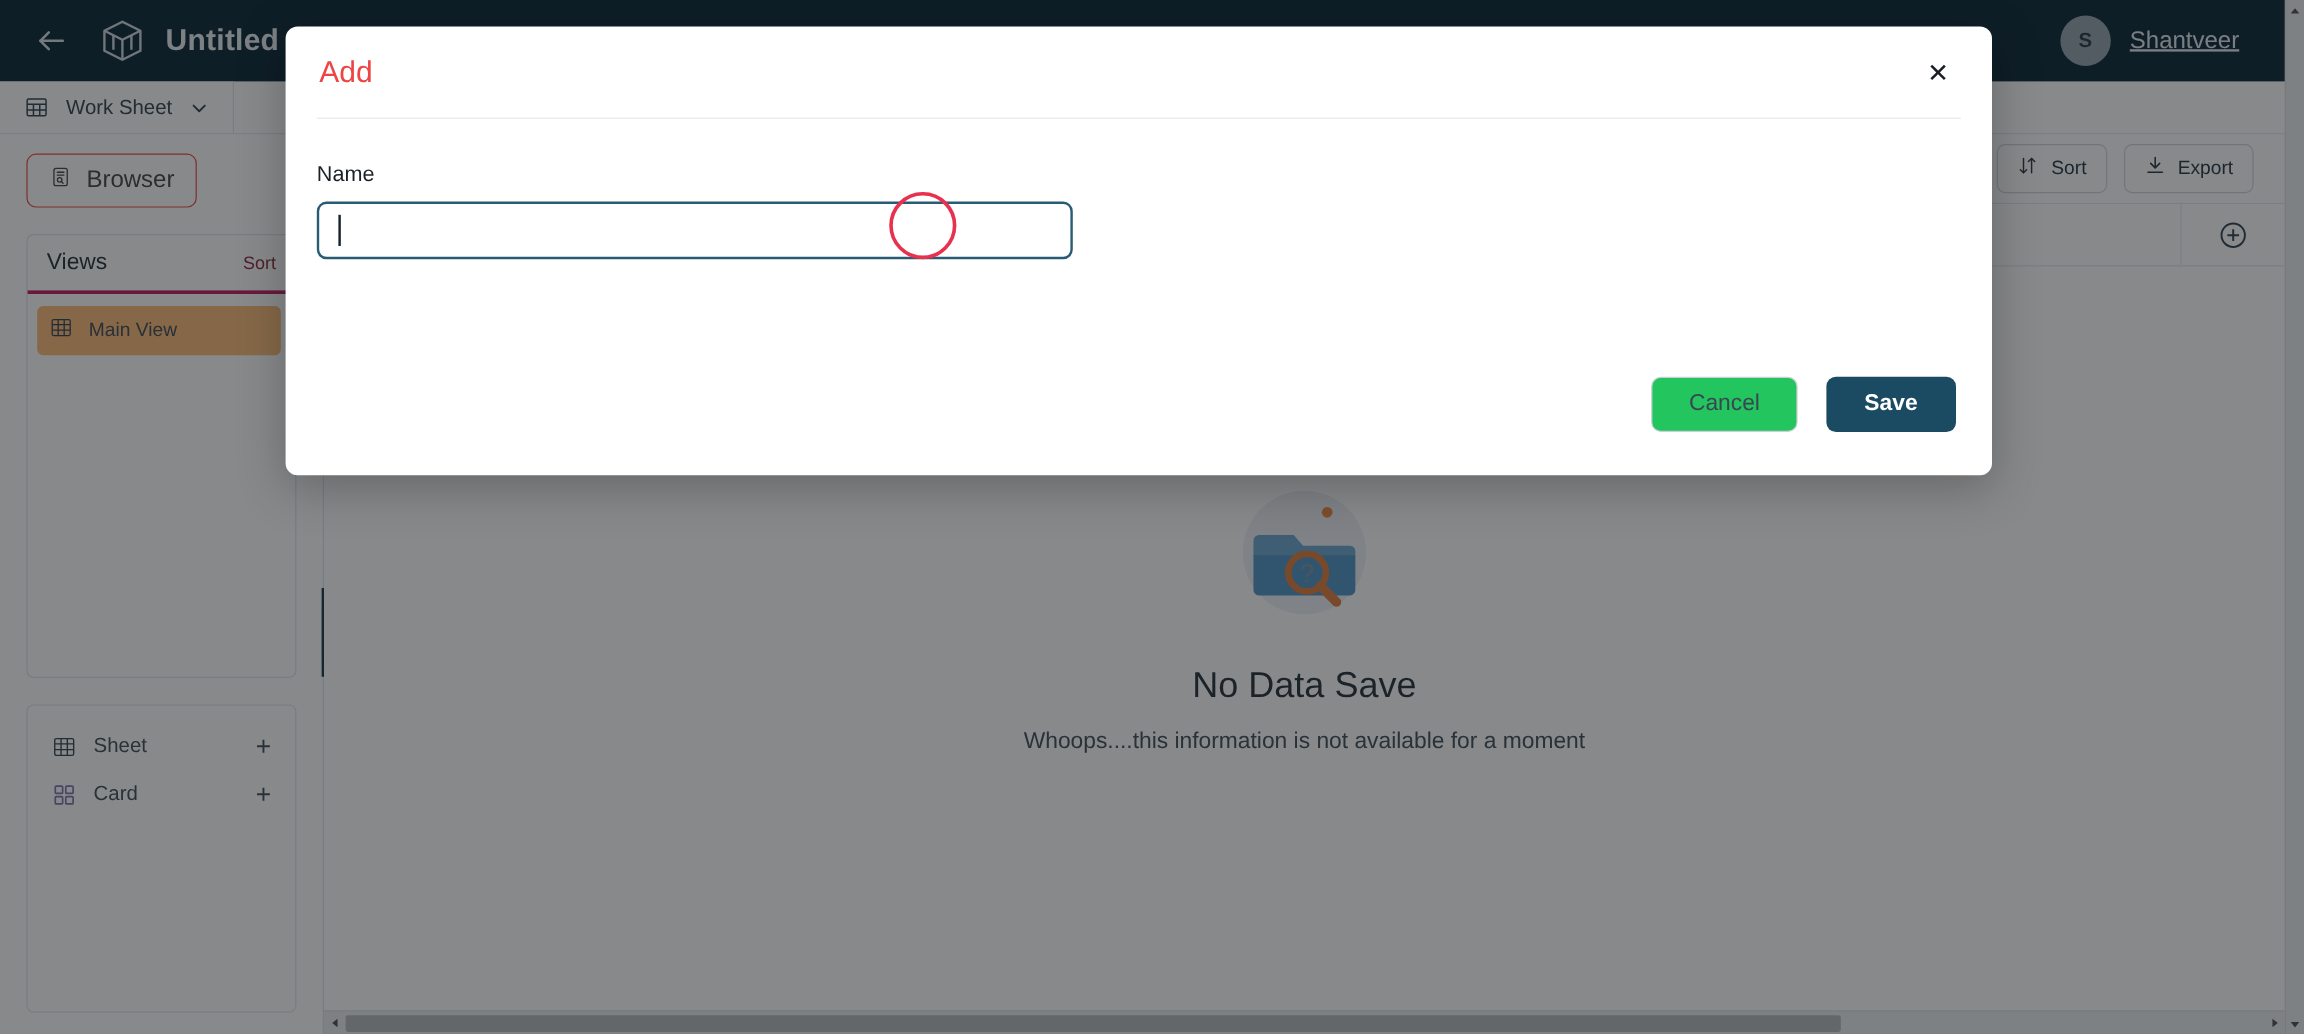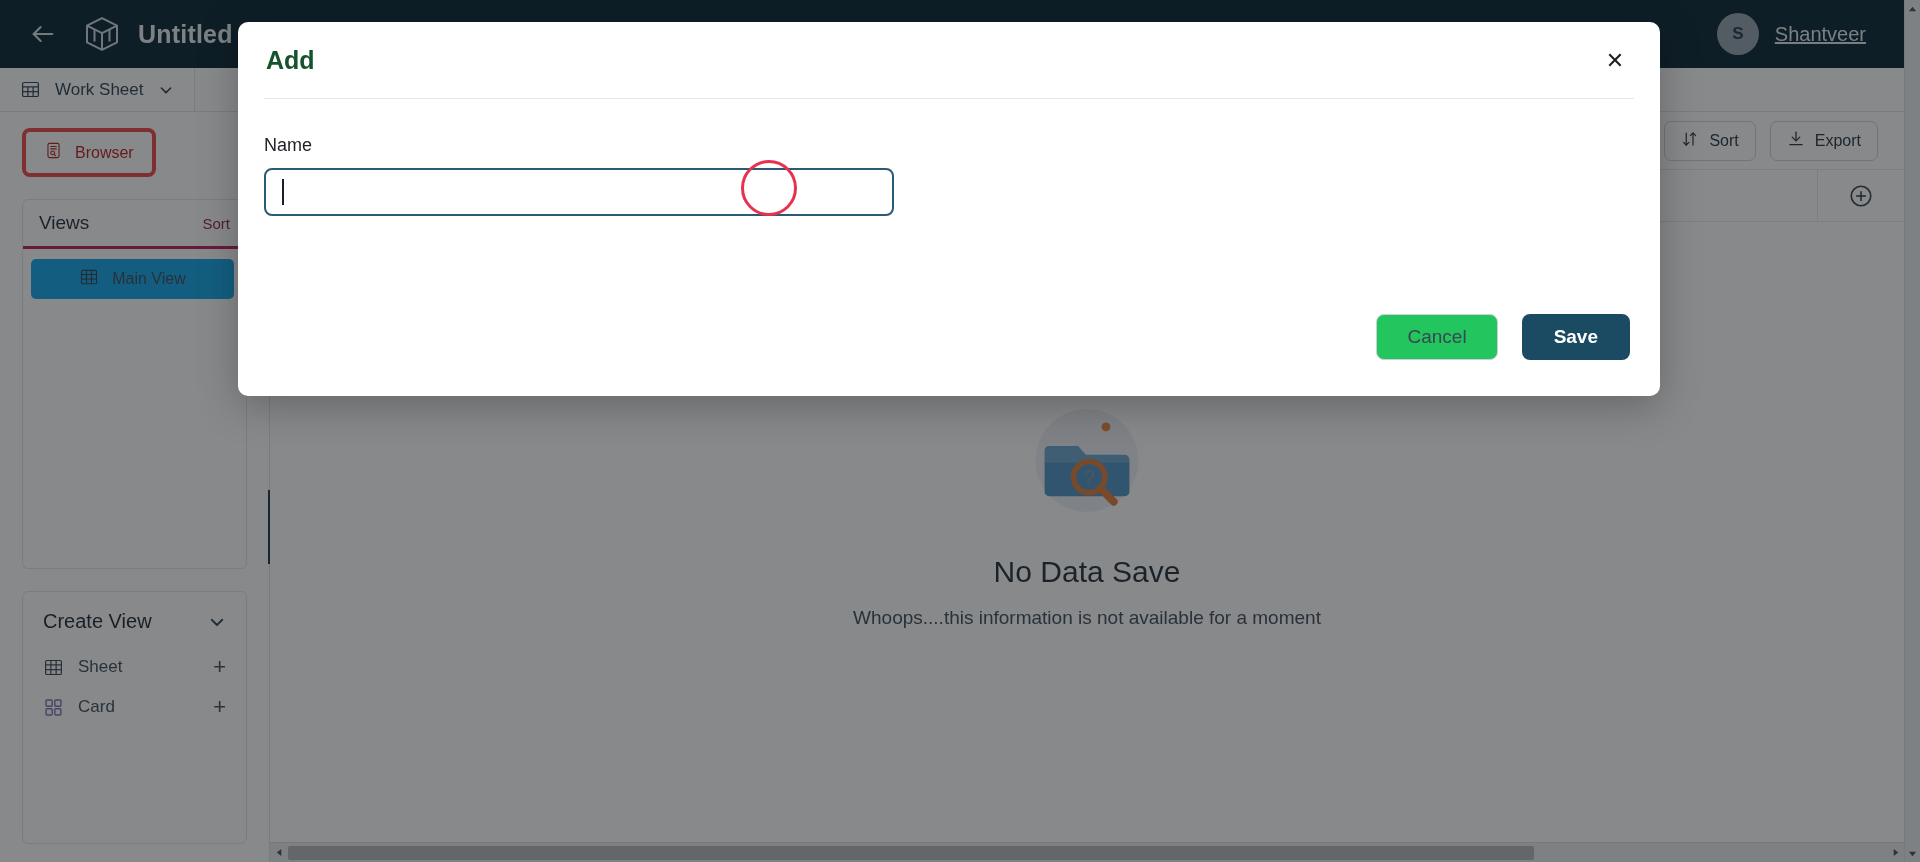--- a/index.html
+++ b/index.html
@@ -52,38 +52,38 @@
   .ws-tab .t-chev { width: 16px; height: 16px; color: #2c3e4b; }
 
   
   .sidebar {
     position: absolute; top: 112px; left: 0; width: 270px; bottom: 0;
     background: #ffffff; border-right: 1px solid #dfe3e8; padding: 16px 22px 18px 22px;
     display: flex; flex-direction: column;
   }
   .browser-btn {
     display: inline-flex; align-items: center; gap: 12px;
-    border: 4px solid #ef4444; border-radius: 8px; padding: 9px 18px;
-    font-size: 16px; color: #b91c1c; background: #fff; cursor: pointer; align-self: flex-start;
+    border: 1px solid #ef4444; border-radius: 8px; padding: 9px 18px;
+    font-size: 20px; color: #404040; background: #fff; cursor: pointer; align-self: flex-start;
   }
   .browser-btn svg { width: 19px; height: 19px; }
 
   .views-card {
     margin-top: 22px; border: 1px solid #e2e6ea; border-radius: 6px;
     background: #fff; height: 370px; display: flex; flex-direction: column;
   }
   .views-head {
     display: flex; align-items: center; justify-content: space-between;
     padding: 12px 16px; border-bottom: 3px solid #be185d;
   }
   .views-title { font-size: 19px; color: #1d2a33; font-weight: 500; }
   .views-sort { font-size: 15px; color: #8a2437; cursor: pointer; }
   .view-item {
     display: flex; align-items: center; gap: 13px; margin: 10px 12px 0 8px;
-    padding: 8px 10px; border-radius: 5px; background: #0ea5e9; cursor: pointer; justify-content: center;
+    padding: 8px 10px; border-radius: 5px; background: #fdba74; cursor: pointer;
   }
   .view-item svg { width: 20px; height: 20px; color: #2c3e4b; }
   .view-item span { font-size: 16px; color: #3a4751; }
 
   .create-card {
     margin-top: 22px; border: 1px solid #e2e6ea; border-radius: 6px; background: #fff;
     flex: 1; padding: 14px 0 0 0;
   }
   .create-head {
     display: flex; align-items: center; justify-content: space-between;
@@ -164,21 +164,21 @@
   
   .modal {
     position: absolute; left: 238px; top: 22px; width: 1422px; height: 374px;
     background: #ffffff; border-radius: 10px; box-shadow: 0 10px 40px rgba(0,0,0,.25);
     display: flex; flex-direction: column;
   }
   .modal-head {
     height: 76px; display: flex; align-items: center; padding: 0 36px 0 28px;
     position: relative;
   }
-  .modal-title { font-size: 25px; color: #14532d; font-weight: 700; }
+  .modal-title { font-size: 25px; color: #ef4444; font-weight: 400; }
   .modal-close {
     position: absolute; right: 30px; top: 24px; width: 30px; height: 30px;
     display: flex; align-items: center; justify-content: center;
     font-size: 22px; color: #1b1f23; cursor: pointer; line-height: 1;
   }
   .modal-divider { height: 1px; background: #e6e8ea; margin: 0 26px; }
   .modal-body { padding: 36px 26px 0 26px; }
   .field-label { font-size: 18px; color: #1c2126; margin-bottom: 12px; }
   .name-input {
     width: 630px; height: 48px; border: 2px solid #2a5b74; border-radius: 8px;
@@ -287,28 +287,20 @@
                 <line x1="3" y1="14.5" x2="21" y2="14.5"></line>
               <line x1="9" y1="4" x2="9" y2="20"></line>
                 <line x1="15" y1="4" x2="15" y2="20"></line>
             </svg>
           </span>
           <span>Main View</span>
         </div>
       </div>
 
       <div class="create-card">
-        <div class="create-head">
-          <div class="create-title">Create View</div>
-          <span class="create-chev">
-            <svg viewBox="0 0 24 24" fill="none" stroke="currentColor" stroke-width="2.4" stroke-linecap="round" stroke-linejoin="round">
-              <polyline points="5,9 12,16 19,9"></polyline>
-            </svg>
-          </span>
-        </div>
 
         <div class="create-row">
           <span class="c-ico">
             <svg viewBox="0 0 24 24" fill="none" stroke="#2c3e4b" stroke-width="1.3">
               <rect x="3" y="4" width="18" height="16" rx="1.5"></rect>
               <line x1="3" y1="9" x2="21" y2="9"></line>
                 <line x1="3" y1="14.5" x2="21" y2="14.5"></line>
               <line x1="9" y1="4" x2="9" y2="20"></line>
                 <line x1="15" y1="4" x2="15" y2="20"></line>
             </svg>

